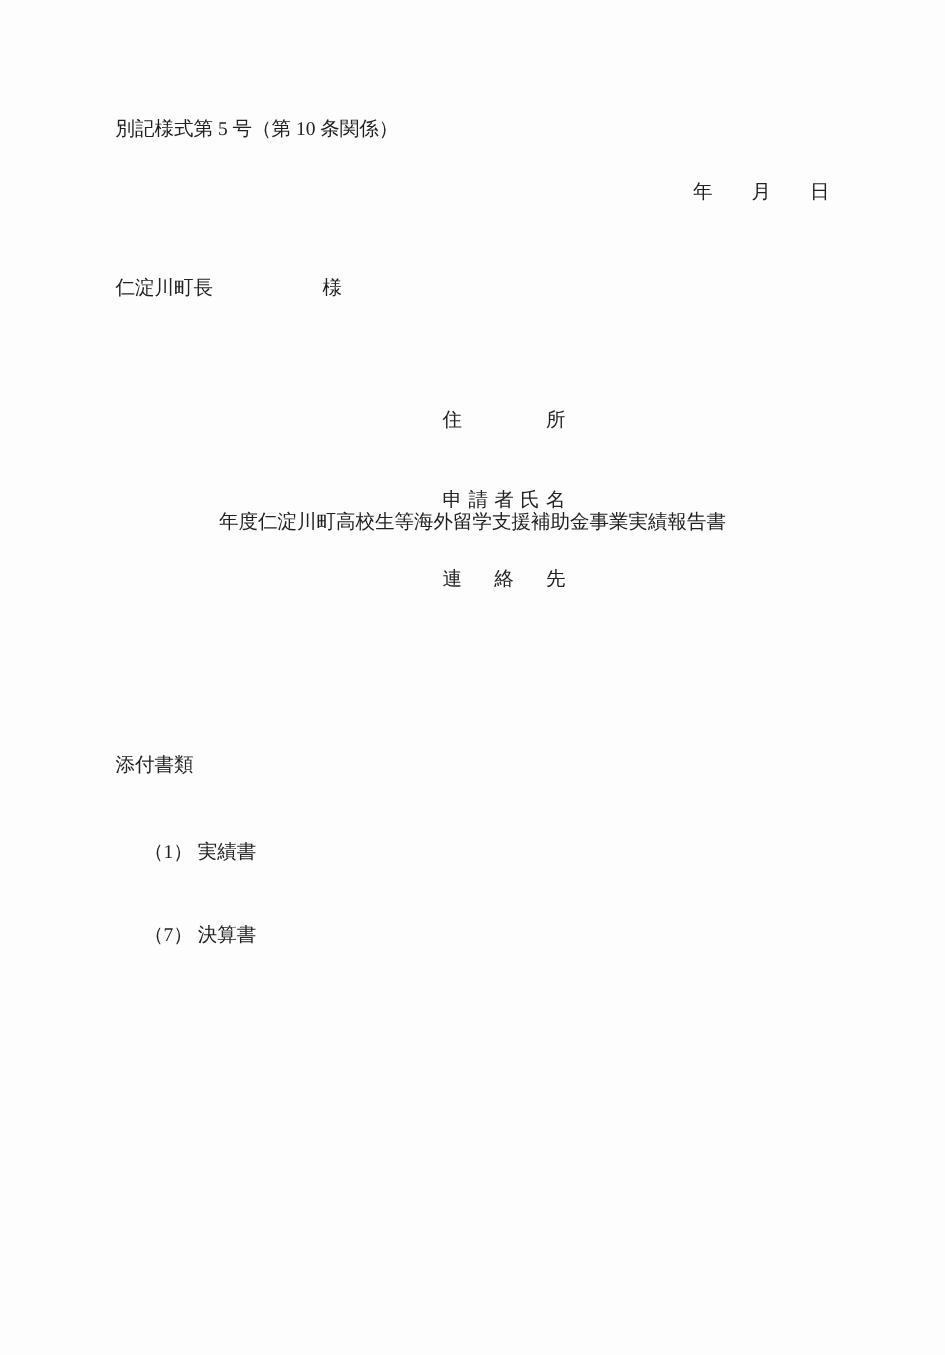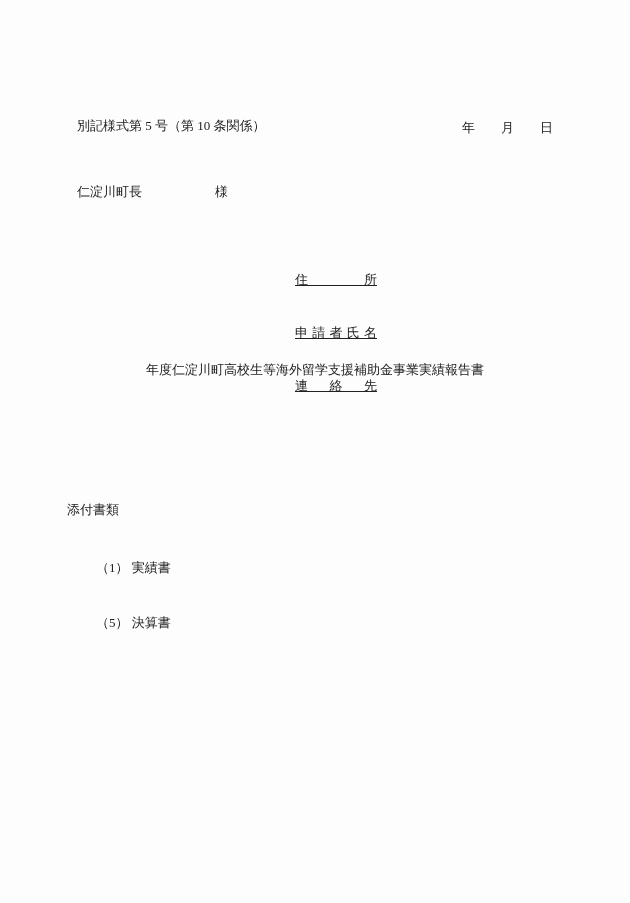--- a/index.html
+++ b/index.html
@@ -14,45 +14,44 @@
     margin: 0 auto;
     background: #fdfdfd;
     color: #212121;
     font-family: "Liberation Serif", "DejaVu Serif", serif;
     font-size: 13px;
     line-height: 1.15;
     overflow: hidden;
   }
   .abs { position: absolute; white-space: pre; }
 
-  .form-number { top: 79px; left: 77px; margin-top: 40px; }
+  .form-number { top: 79px; left: 77px; }
 
   .date-line { top: 121px; right: 77px; text-align: right; margin-left: 25px; }
 
   .recipient-line { top: 185px; left: 77px; display: flex; align-items: flex-end; }
   .recipient-honorific { margin-left: 73px; }
 
   .applicant-block { top: 243px; left: 295px; }
   .applicant-block .field-label {
     display: block;
     width: 82px;
     height: 23px;
     text-align: justify;
     text-align-last: justify;
     text-justify: inter-ideograph;
     white-space: normal;
-    text-decoration: underline;
   }
 
-  .doc-title { top: 341px; left: 0; width: 630px; text-align: center; margin-top: 22px; }
+  .doc-title { top: 341px; left: 0; width: 630px; text-align: center; }
 
   .body-paragraph { top: 403px; left: 77px; width: 480px; }
   .body-paragraph .body-line { height: 24px; }
 
-  .attachments-heading { top: 503px; left: 67px; }
+  .attachments-heading { top: 503px; left: 77px; }
 
   .attachments-list { top: 531px; left: 77px; }
   .attachments-list .attachment-item { height: 25px; margin-left: 19px; }
 </style>
 </head>
 <body>
 
 <div class="page">
 
   <div class="abs form-number">別記様式第 5 号（第 10 条関係）</div>
@@ -72,16 +71,16 @@
 
   <div class="abs doc-title">年度仁淀川町高校生等海外留学支援補助金事業実績報告書</div>
 
   <div class="abs body-paragraph">
   </div>
 
   <div class="abs attachments-heading">添付書類</div>
 
   <div class="abs attachments-list">
     <div class="attachment-item">（1） 実績書</div>
-    <div class="attachment-item">（5） 決算書</div>
+    <div class="attachment-item">（7） 決算書</div>
   </div>
 
 </div>
 
 </body></html>

